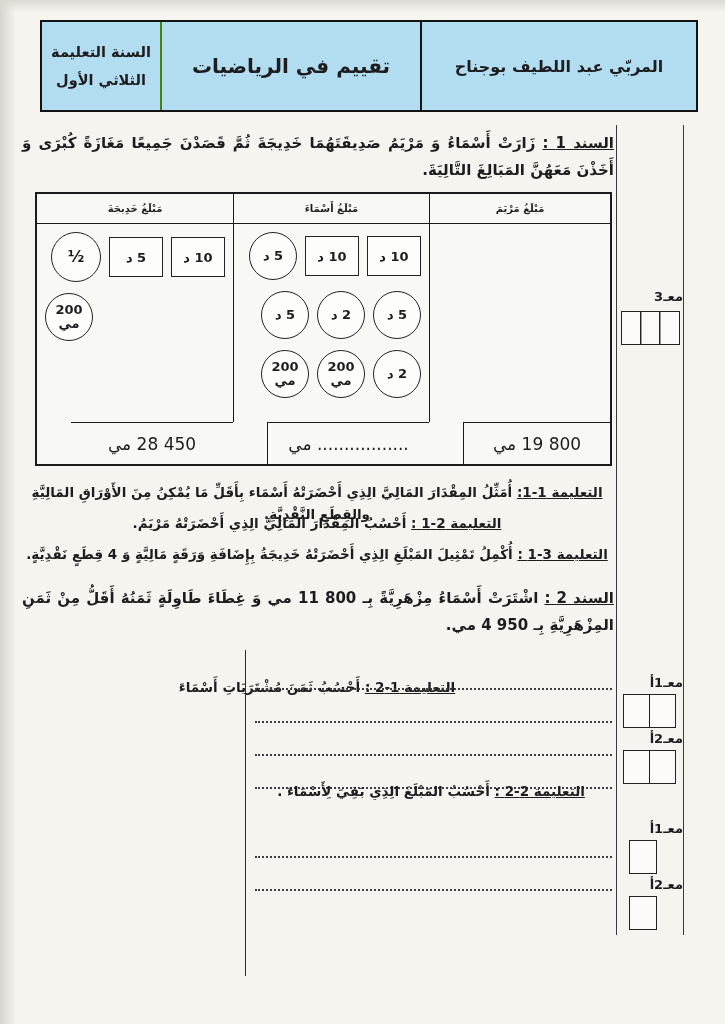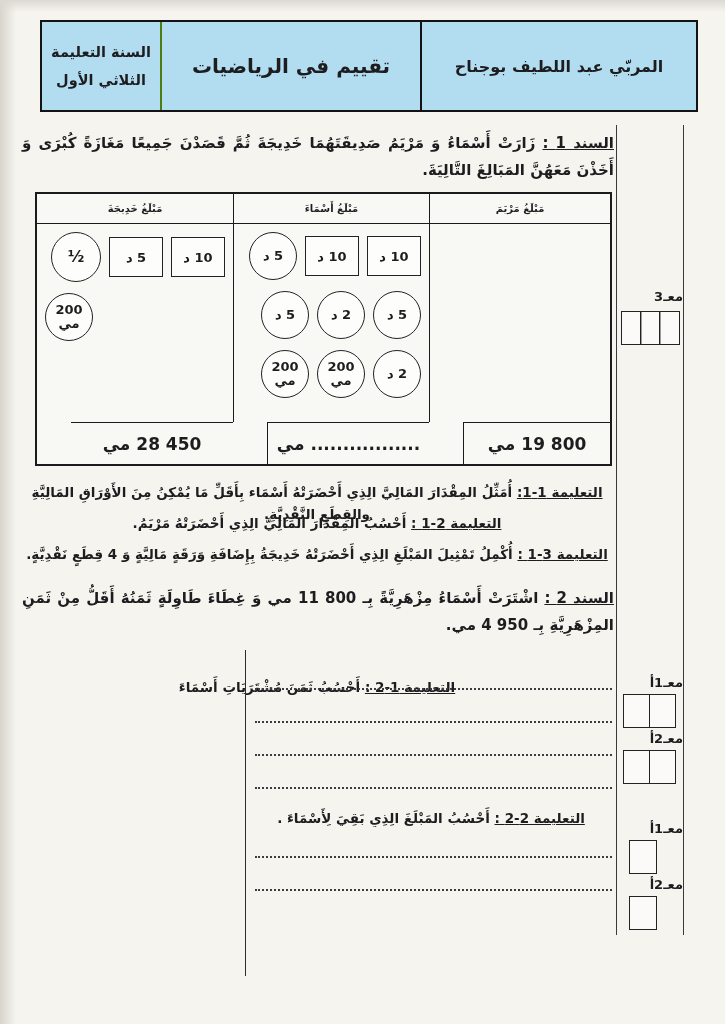--- a/index.html
+++ b/index.html
@@ -46,21 +46,21 @@
     font-size:13.5px; font-weight:bold; line-height:22px; }
 
   
   .mtable{ position:absolute; top:192px; left:35px; width:577px; direction:rtl;
     display:grid; grid-template-columns:181px 196px 1fr;
     border:2px solid #1b1b1d; background:rgba(255,255,255,.35); }
   .mth{ height:30px; display:flex; align-items:center; justify-content:center;
     font-size:10px; font-weight:bold; border-bottom:1.8px solid #1b1b1d; }
   .mtd{ height:198px; padding:8px 8px 0; display:flex; flex-direction:column; gap:11px; }
   .mtf{ height:42px; display:flex; align-items:center; justify-content:center;
-    font-size:17px; font-weight:bold; border-top:1.8px solid #1b1b1d; letter-spacing:.5px;margin-left:34px; }
+    font-size:17px; font-weight:normal; border-top:1.8px solid #1b1b1d; letter-spacing:.5px;margin-left:34px; }
   .bl{ border-left:1.8px solid #1b1b1d; }
   .mrow{ display:flex; gap:8px; align-items:center; }
   .mrow.end{ justify-content:flex-end; }
   .bill{ width:54px; height:40px; border:1.7px solid #222226; background:#fdfdfb;
     display:flex; align-items:center; justify-content:center;
     font-size:13px; font-weight:bold; direction:rtl; }
   .coin{ width:48px; height:48px; border:1.7px solid #222226; border-radius:50%;
     background:#fdfdfb; display:flex; flex-direction:column; align-items:center;
     justify-content:center; font-size:13px; font-weight:bold; direction:rtl; line-height:1.05; }
   .coin.half{ width:50px; height:50px; font-size:16px; }
@@ -212,21 +212,21 @@
     <span class="sec-label">التعليمة 1-2 :</span>
     <span>أَحْسُبُ ثَمَنَ مُشْتَرَيَاتِ أَسْمَاءَ</span>
   </div>
 
   <div class="vline"></div>
   <div class="dline" style="top:688px"></div>
   <div class="dline" style="top:721px"></div>
   <div class="dline" style="top:754px"></div>
   <div class="dline" style="top:787px"></div>
 
-  <div class="inst" style="top:807px;left:250px;width:362px">
+  <div class="inst" style="top:780px;left:250px;width:362px">
     <span class="sec-label">التعليمة 2-2 :</span>
     <span>أَحْسُبُ المَبْلَغَ الِذِي بَقِيَ لِأَسْمَاءَ .</span>
   </div>
 
   <div class="dline" style="top:856px"></div>
   <div class="dline" style="top:889px"></div>
 
 </div>
 
 </body></html>

